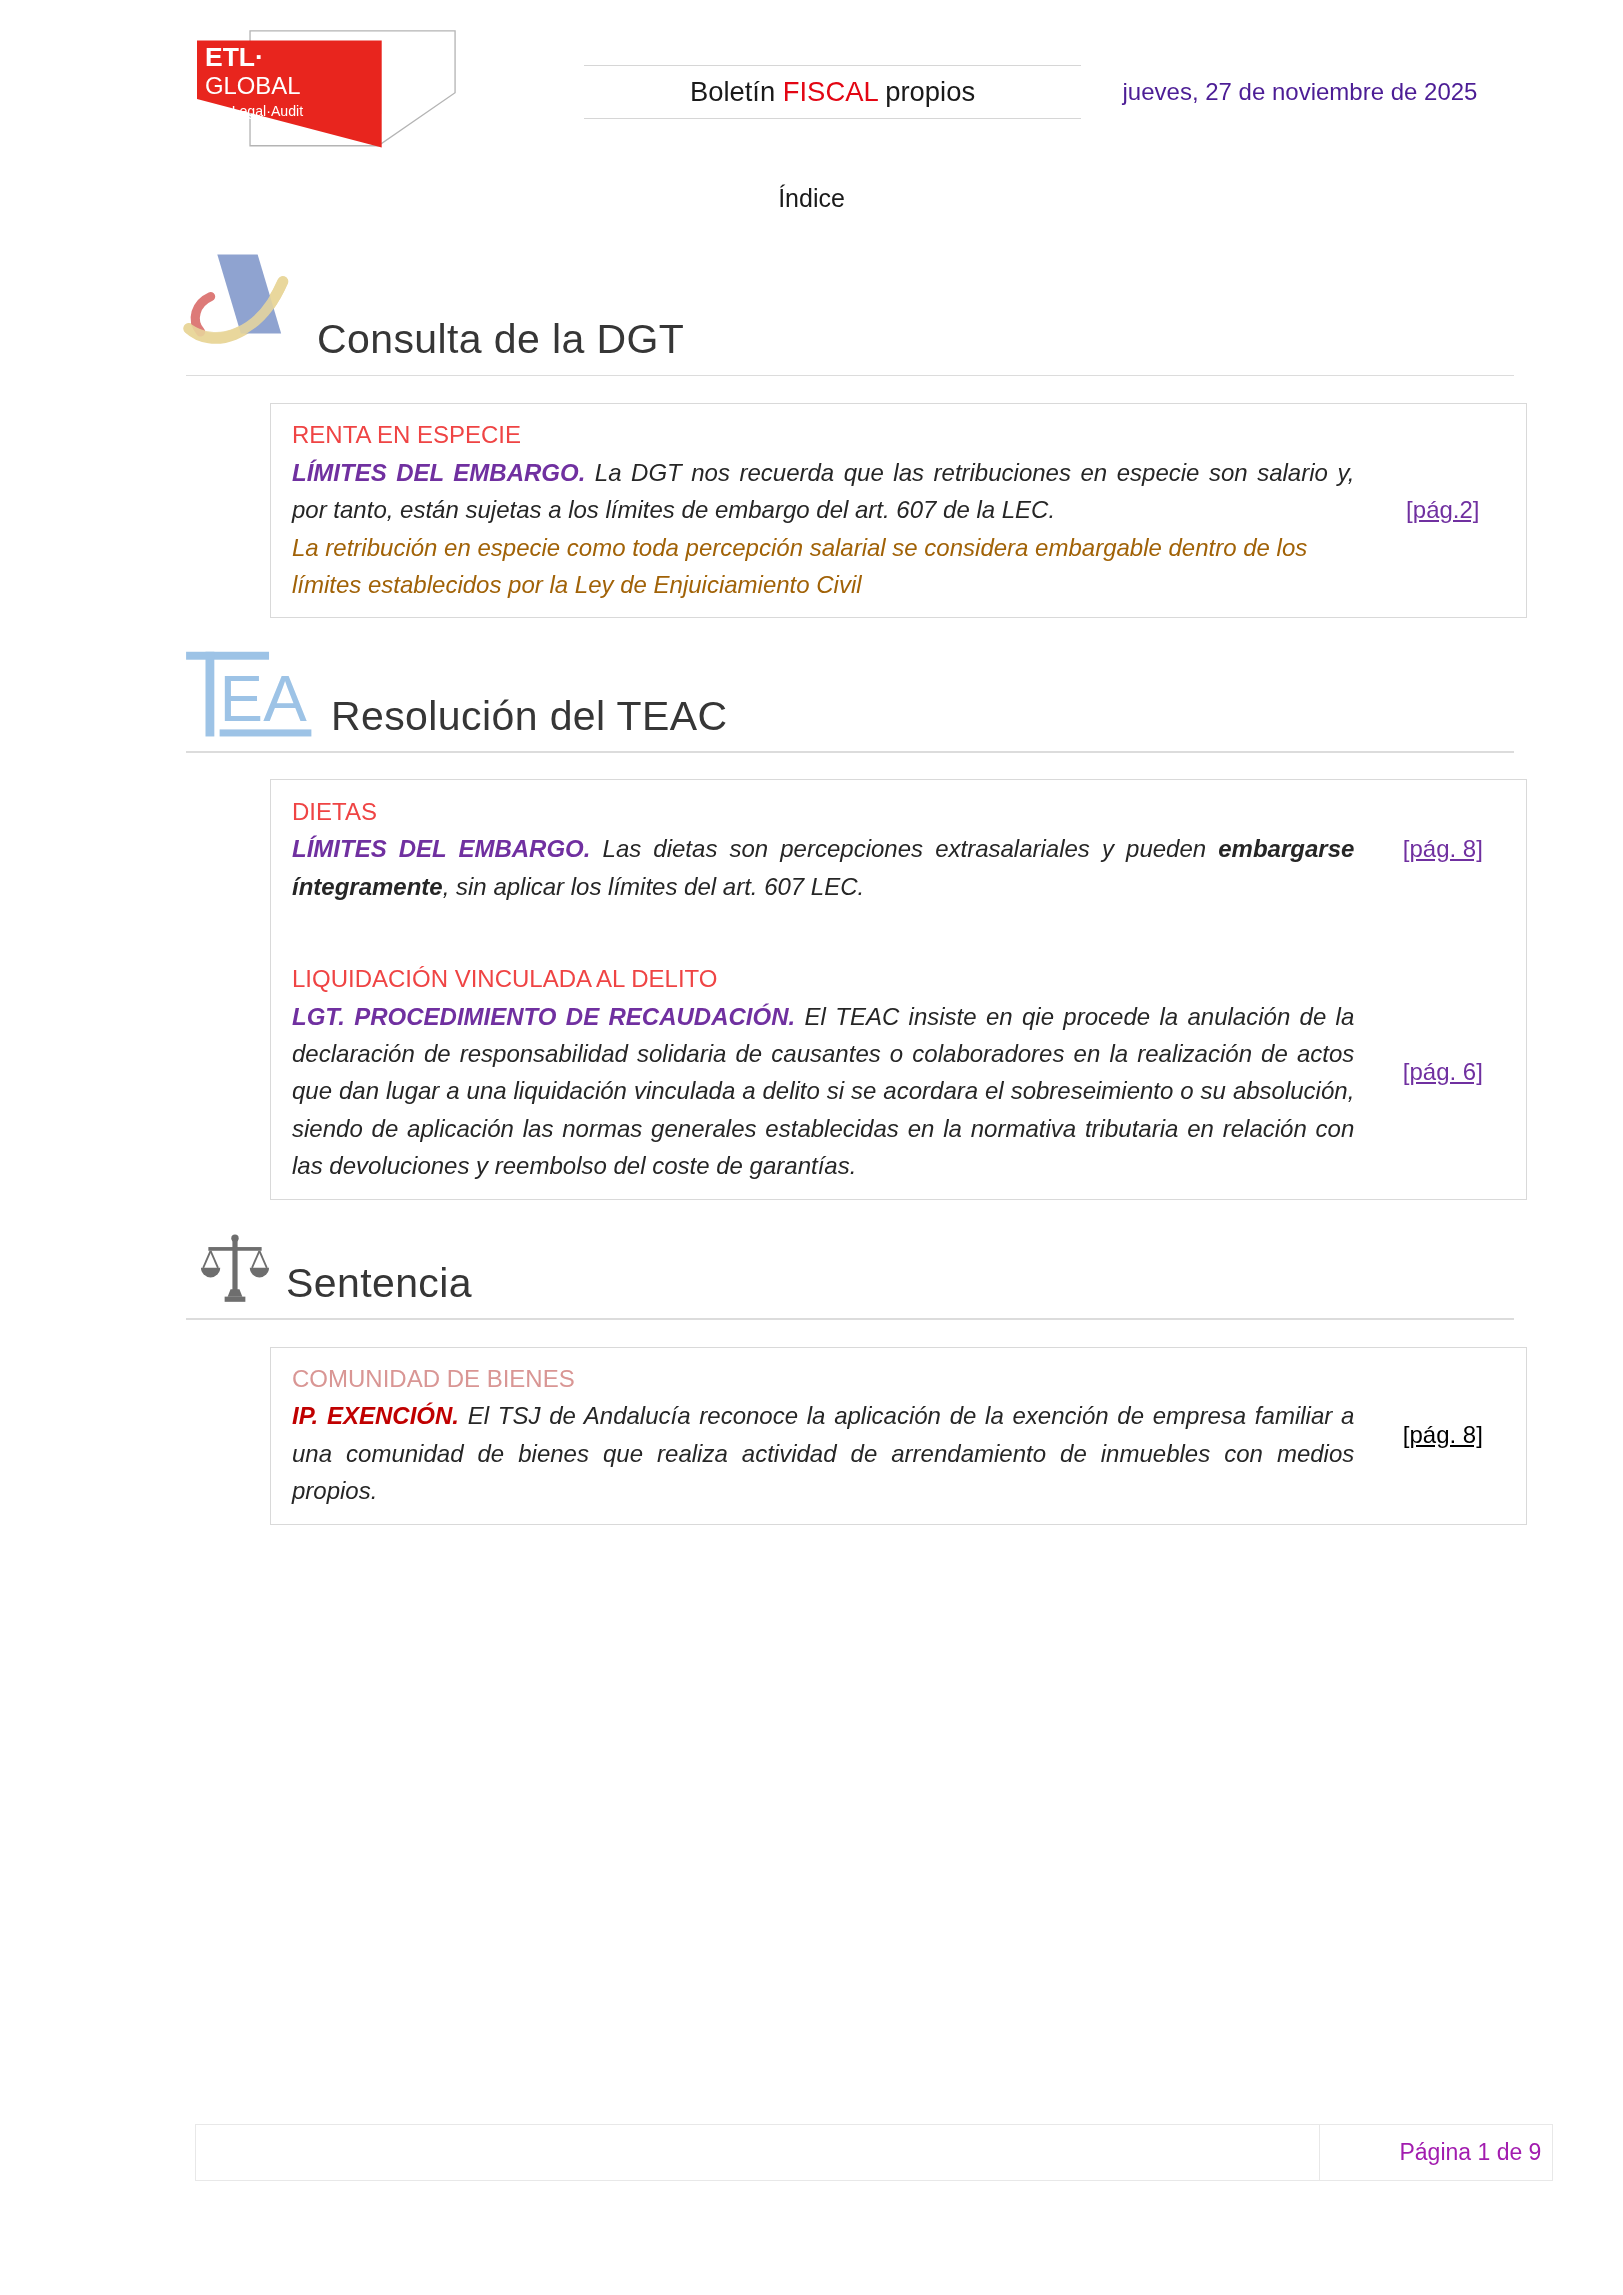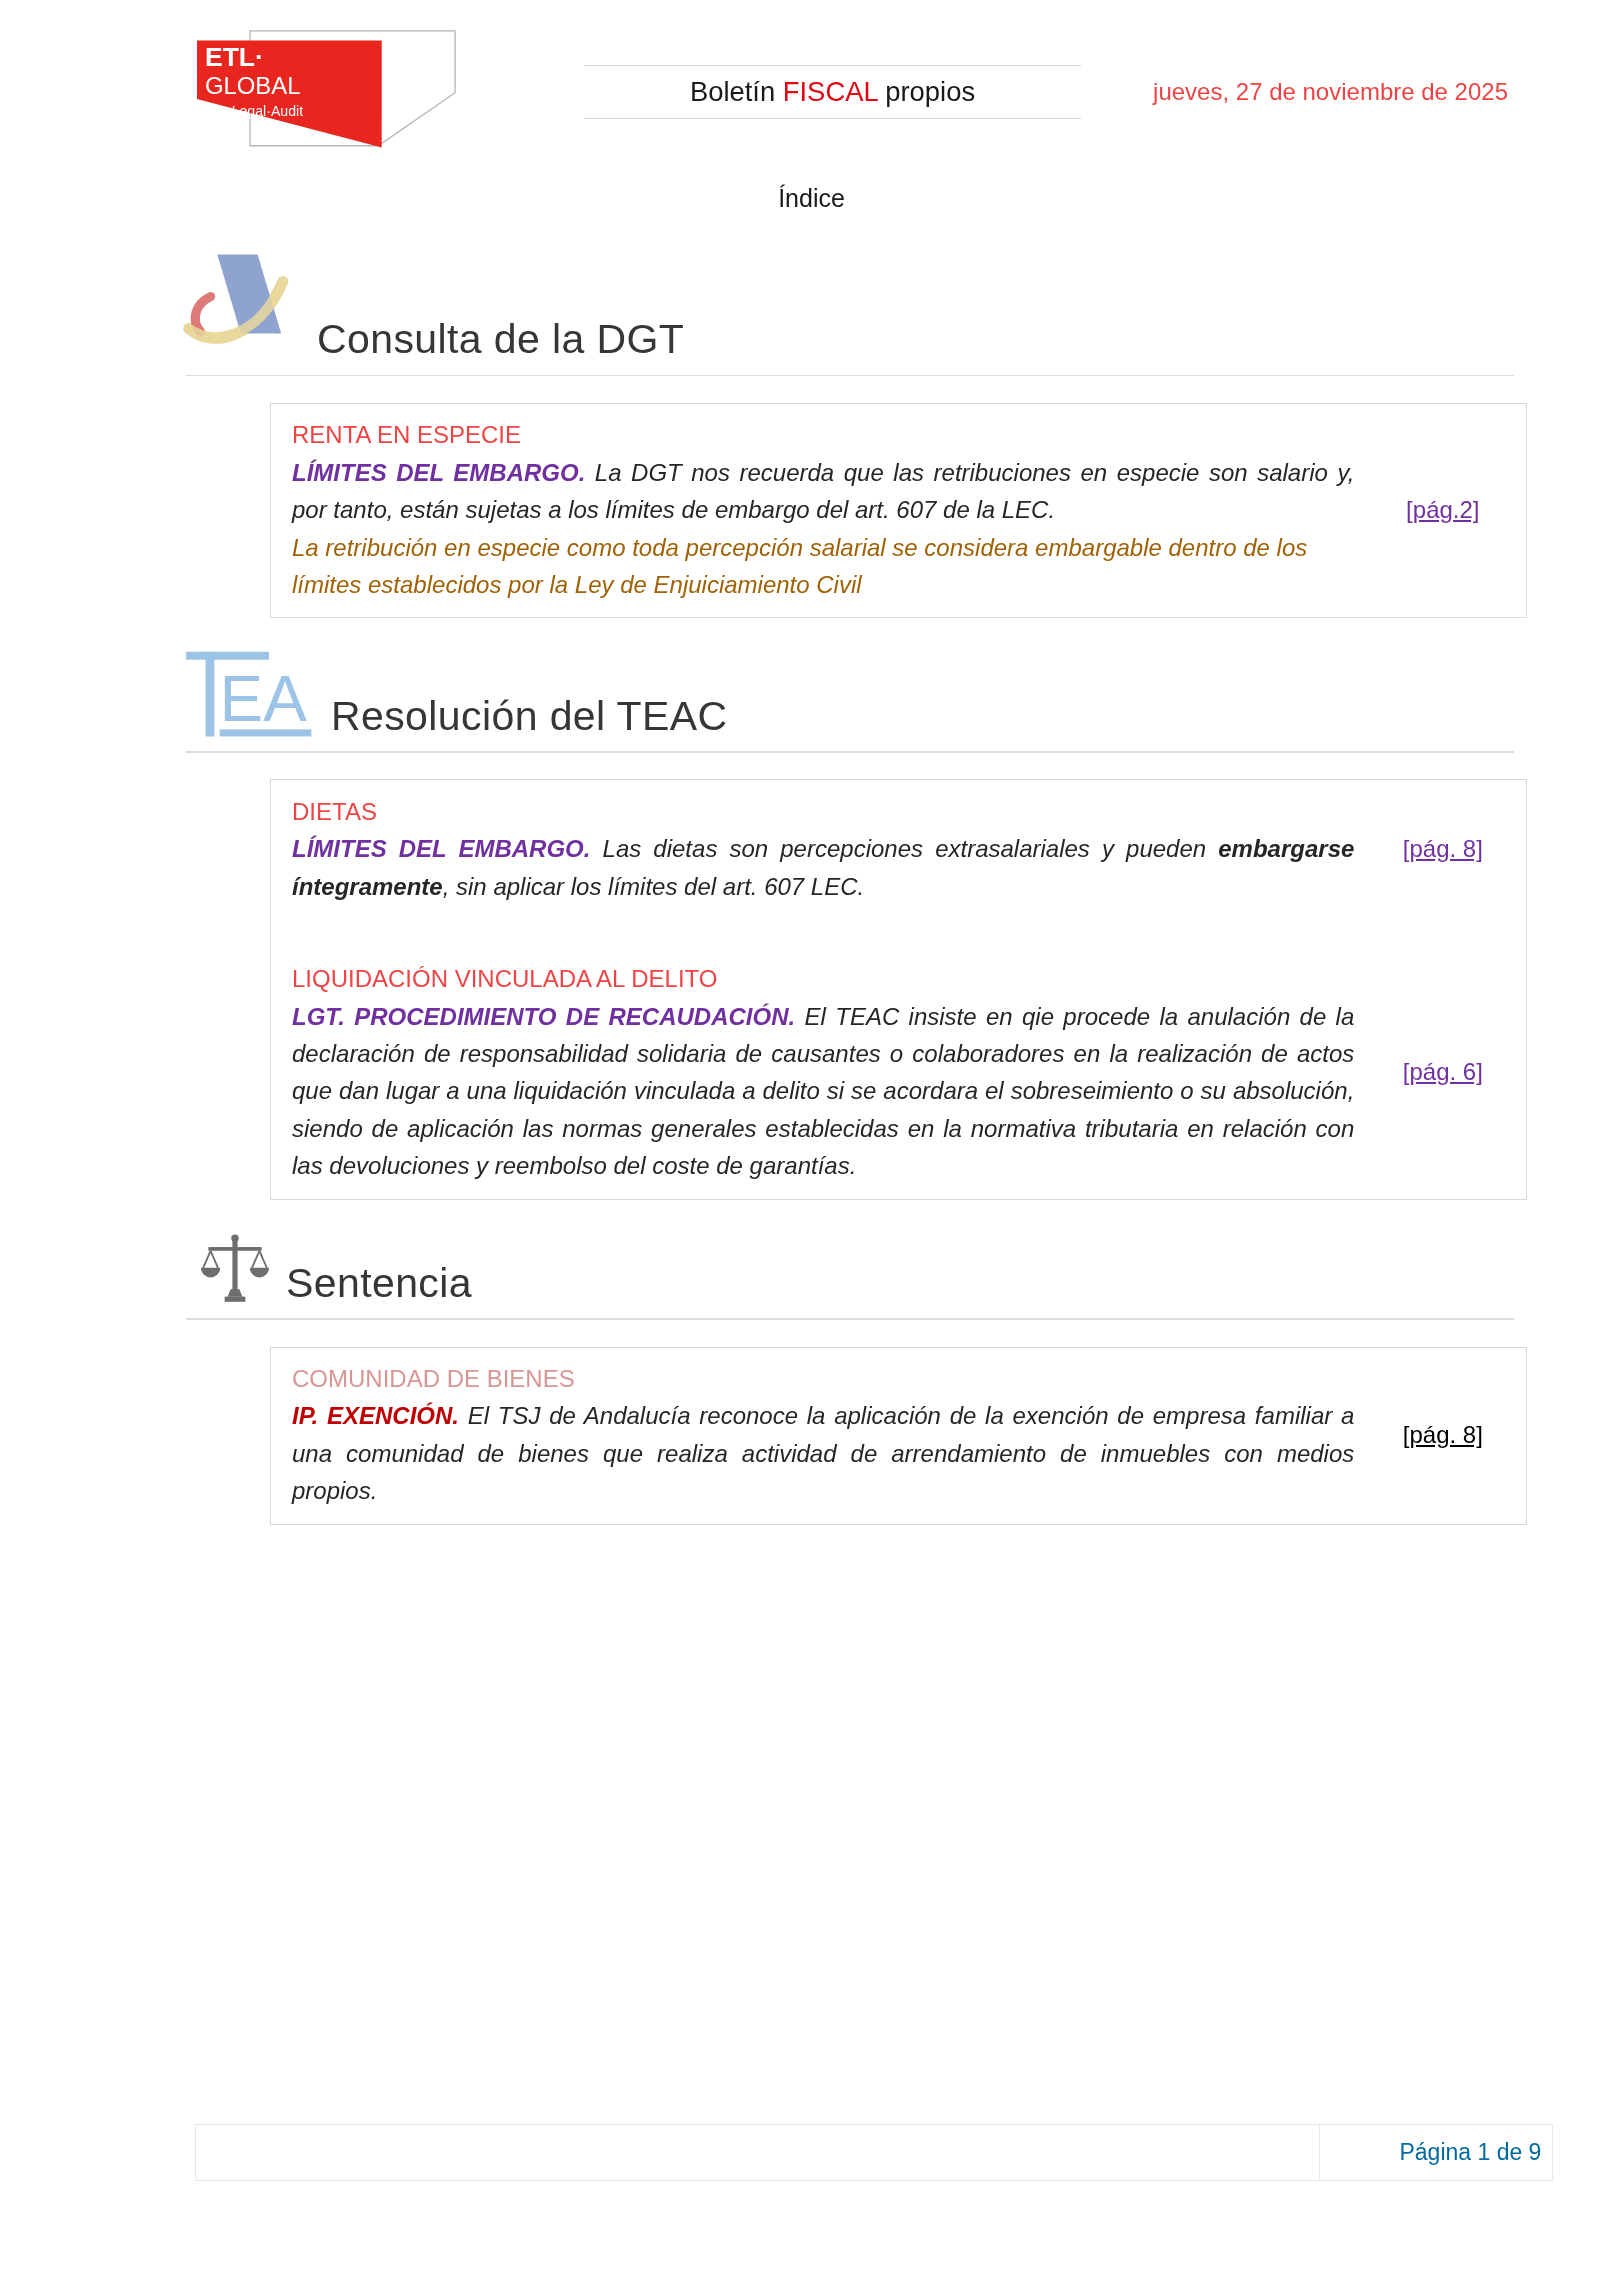--- a/index.html
+++ b/index.html
@@ -6,22 +6,22 @@
   html,body { background:#fff; }
   body { font-family:"Liberation Sans", sans-serif; color:#262626; }
   .page { position:relative; width:1623px; height:2295px; background:#fff; overflow:hidden; margin:0 auto; }
 
   
   .etl-logo { position:absolute; left:159px; top:19.5px; width:327px; height:164px; }
   .masthead { position:absolute; left:584px; top:65px; width:497px;
               border-top:1.8px solid #d6d6d6; border-bottom:1.8px solid #d6d6d6;
               padding:9.7px 0 10.6px 0; text-align:center; font-size:27.4px; color:#1a1a1a; }
   .masthead .fiscal { color:#e30613; }
-  .header-date { position:absolute; left:1092px; top:78px; width:416px; text-align:right;
-                 font-size:24px; color:#ef4444; }
+  .header-date { position:absolute; left:1092px; top:78px; width:416px; text-align:center;
+                 font-size:24px; color:#4c1d95; }
   .indice { position:absolute; left:0; top:184px; width:100%; text-align:center;
             font-size:25px; color:#1a1a1a; }
 
   
   .content { position:absolute; left:0; top:246px; width:1401px; }
   .section-head { display:flex; align-items:flex-end; margin-left:177px; }
   .section-title { font-size:41px; color:#363636; letter-spacing:0.4px; margin-left:14px;
                    line-height:1.1; padding-bottom:1.8px; }
   .rule { margin-left:186px; width:1328px; height:1.8px; background:#dcdcdc; margin-top:10.6px; }
 
@@ -45,21 +45,21 @@
   
   .icon-aeat { width:126px; height:118px; }
   .icon-tea  { width:133px; height:90px; margin-left:7px; }
   .icon-scales { width:74px; height:76px; margin-left:21px; }
 
   
   .footer { position:absolute; left:195px; top:2124px; width:1358px; height:57px;
             border:1.8px solid #e8e8e8; display:flex; }
   .footer-cell-left { flex:1; border-right:1.8px solid #e8e8e8; }
   .footer-cell-right { width:232px; display:flex; align-items:center; justify-content:flex-end;
-                       padding-right:10.6px; font-size:23px; color:#0369a1; }
+                       padding-right:10.6px; font-size:23px; color:#a21caf; }
 </style>
 </head>
 <body>
 
 <div class="page">
 
   <div class="etl-logo">
     <svg viewBox="0 0 370 185" width="327" height="164">
       <polygon points="103,12 335,12 335,82 248,142 103,142" fill="#ffffff" stroke="#b4b4b4" stroke-width="1.5"></polygon>
       <polygon points="43,23 252,23 252,144 43,89" fill="#e8251e"></polygon>

